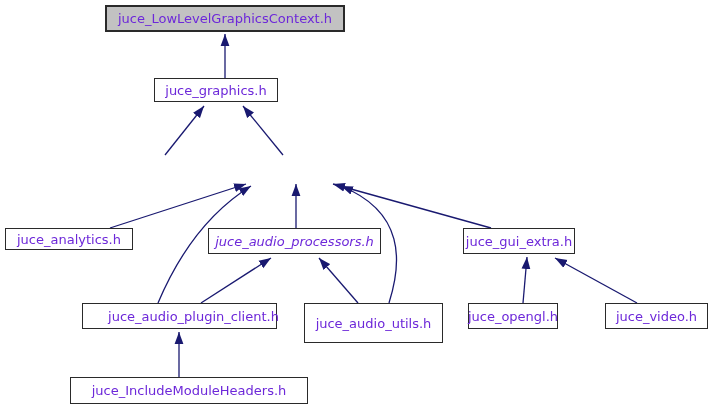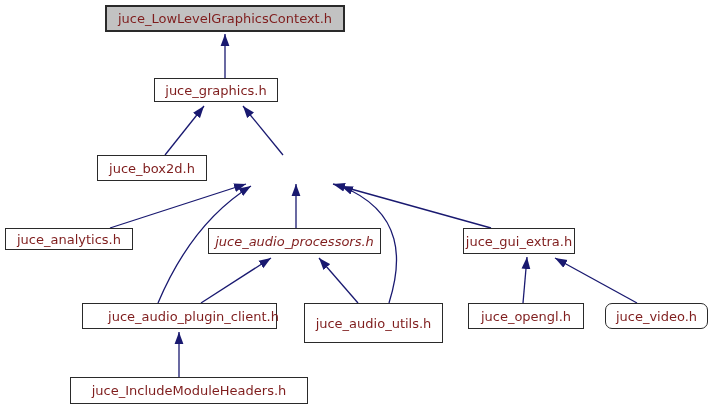--- a/index.html
+++ b/index.html
@@ -29,21 +29,21 @@
   .node {
     position: absolute;
     box-sizing: border-box;
     display: flex;
     align-items: center;
     justify-content: center;
     background: #ffffff;
     border: 1.4px solid #2a2a2a;
     font-size: 13px;
     line-height: 1;
-    color: #7f1d1d;
+    color: #6d28d9;
     white-space: nowrap;
     cursor: pointer;
   }
   .node.highlighted {
     background: #c2c2c2;
     border: 2px solid #1e1e1e;
     cursor: default;
   }
 </style>
 </head>
@@ -65,22 +65,21 @@
       <path d="M158,303 C177,258 206,214 251,186" class="edge" stroke="#191970" marker-end="url(#arrowhead)"></path>
       <path d="M389,303 C402,262 405,212 341,186" class="edge" stroke="#191970" marker-end="url(#arrowhead)"></path>
       <path d="M201,303 L271,258" class="edge" stroke="#191970" marker-end="url(#arrowhead)"></path>
       <path d="M358,303 L319,258" class="edge" stroke="#191970" marker-end="url(#arrowhead)"></path>
       <path d="M523,303 L527,257" class="edge" stroke="#191970" marker-end="url(#arrowhead)"></path>
       <path d="M637,303 L555,258" class="edge" stroke="#191970" marker-end="url(#arrowhead)"></path>
       <path d="M179,377 L179,332" class="edge" stroke="#191970" marker-end="url(#arrowhead)"></path>
     </svg>
 <div class="node highlighted" style="left: 105px; top: 5px; width: 240px; height: 27px; border-color: rgb(42, 42, 42); background: rgb(194, 194, 194);">juce_LowLevelGraphicsContext.h</div>
     <div class="node" style="left: 154px; top: 78px; width: 124px; height: 24px; border-color: rgb(42, 42, 42); background: rgb(255, 255, 255);">juce_graphics.h</div>
-    <div class="node" style="left: 97px; top: 155px; width: 110px; height: 26px; border-color: rgb(42, 42, 42); background: rgb(255, 255, 255);">juce_box2d.h</div>
     <div class="node" style="left: 5px; top: 228px; width: 128px; height: 22px; border-color: rgb(42, 42, 42); background: rgb(255, 255, 255);">juce_analytics.h</div>
     <div class="node" style="left: 208px; top: 228px; width: 173px; height: 26px; border-color: rgb(42, 42, 42); background: rgb(255, 255, 255); font-style: italic;">juce_audio_processors.h</div>
     <div class="node" style="left: 463px; top: 228px; width: 112px; height: 26px; border-color: rgb(42, 42, 42); background: rgb(255, 255, 255);">juce_gui_extra.h</div>
     <div class="node" style="left: 82px; top: 303px; width: 195px; height: 26px; border-color: rgb(42, 42, 42); background: rgb(255, 255, 255); padding-left: 28px;">juce_audio_plugin_client.h</div>
     <div class="node" style="left: 304px; top: 303px; width: 139px; height: 40px; border-color: rgb(42, 42, 42); background: rgb(255, 255, 255);">juce_audio_utils.h</div>
-    <div class="node" style="left: 468px; top: 303px; width: 116px; height: 26px; border-color: rgb(42, 42, 42); background: rgb(255, 255, 255);">juce_opengl.h</div>
-    <div class="node" style="left: 605px; top: 303px; width: 103px; height: 26px; border-color: rgb(42, 42, 42); background: rgb(255, 255, 255); border-radius: 7px;">juce_video.h</div>
+    <div class="node" style="left: 468px; top: 303px; width: 90px; height: 26px; border-color: rgb(42, 42, 42); background: rgb(255, 255, 255);">juce_opengl.h</div>
+    <div class="node" style="left: 605px; top: 303px; width: 103px; height: 26px; border-color: rgb(42, 42, 42); background: rgb(255, 255, 255);">juce_video.h</div>
     <div class="node" style="left: 70px; top: 377px; width: 238px; height: 27px; border-color: rgb(42, 42, 42); background: rgb(255, 255, 255);">juce_IncludeModuleHeaders.h</div>
   </div>
 
 </body></html>

